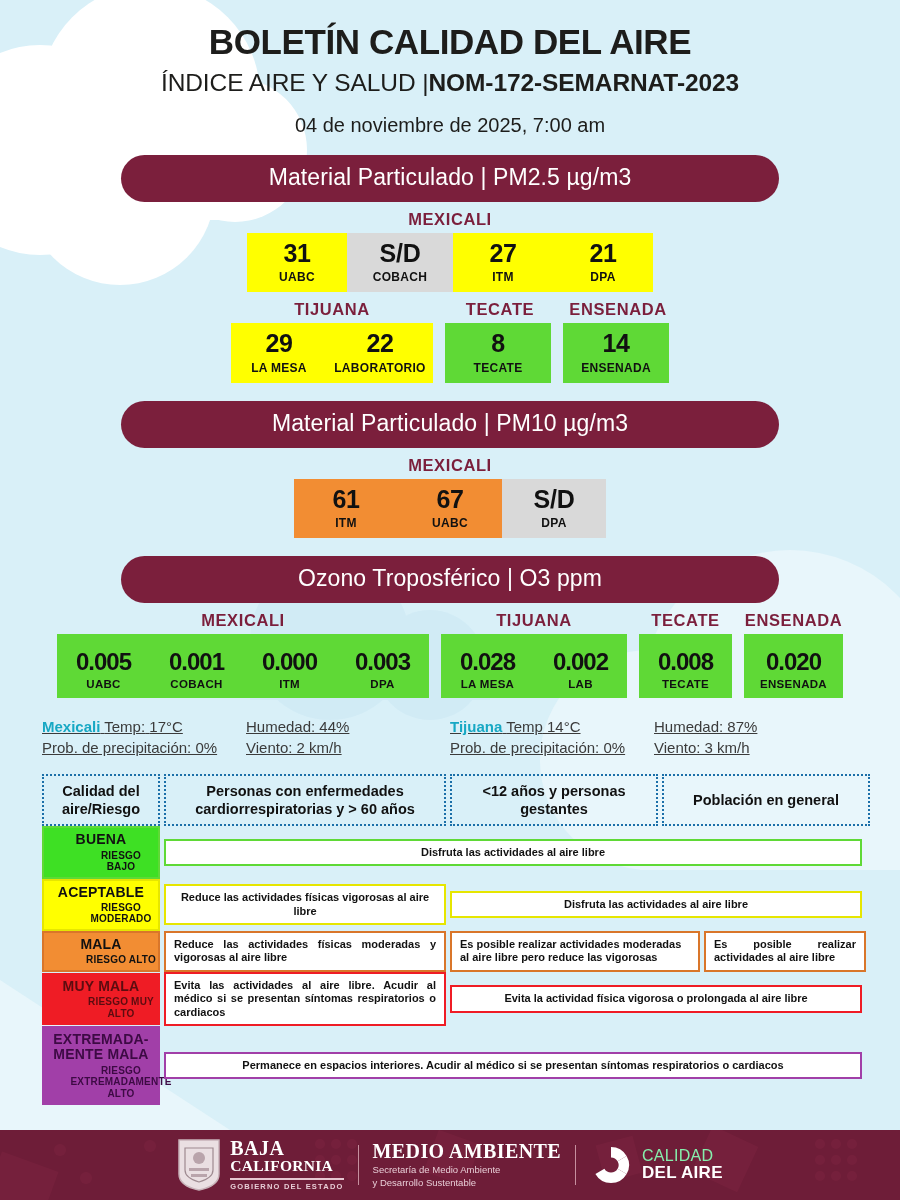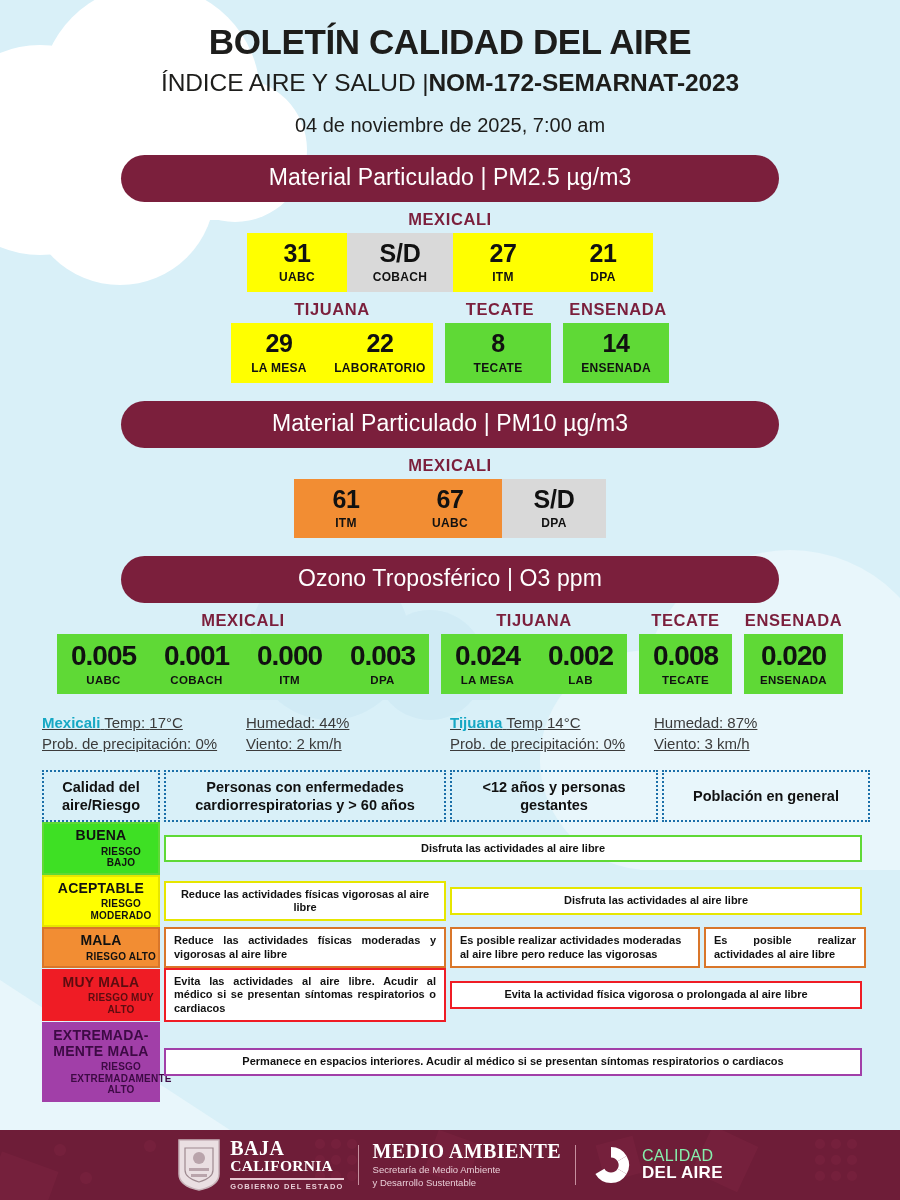--- a/index.html
+++ b/index.html
@@ -63,21 +63,21 @@
   
   .cardrow{display:flex;justify-content:center;align-items:flex-end;}
   .card{
     box-sizing:border-box;
     text-align:center;
     padding:7px 0 8px 0;
     color:#111;
   }
   .card .val{font-size:25px;font-weight:bold;line-height:1.05;letter-spacing:-.3px;}
   .card .sta{font-size:12px;font-weight:bold;letter-spacing:.3px;margin-top:4px;}
-  .card.o3 .val{font-size:28px;letter-spacing:-1px;}
+  .card.o3 .val{font-size:24px;letter-spacing:-1px;margin-top:8px;}
   .card.o3 .sta{font-size:11.5px;}
 
   .g-yellow{background:#ffff00;}
   .g-green{background:#5fd936;}
   .g-orange{background:#f28d33;}
   .g-gray{background:#d9d9d9;}
 
   
   .grp{display:flex;}
   .grp + .grp{margin-left:12px;}
@@ -292,21 +292,21 @@
               <div class="val">0.000</div>
               <div class="sta">ITM</div>
             </div>
             <div class="card g-green o3" style="width: 93px;">
               <div class="val">0.003</div>
               <div class="sta">DPA</div>
             </div>
           </div>
           <div class="grp">
             <div class="card g-green o3" style="width: 93px;">
-              <div class="val">0.024</div>
+              <div class="val">0.028</div>
               <div class="sta">LA MESA</div>
             </div>
             <div class="card g-green o3" style="width: 93px;">
               <div class="val">0.002</div>
               <div class="sta">LAB</div>
             </div>
           </div>
           <div class="grp">
             <div class="card g-green o3" style="width: 93px;">
               <div class="val">0.008</div>

